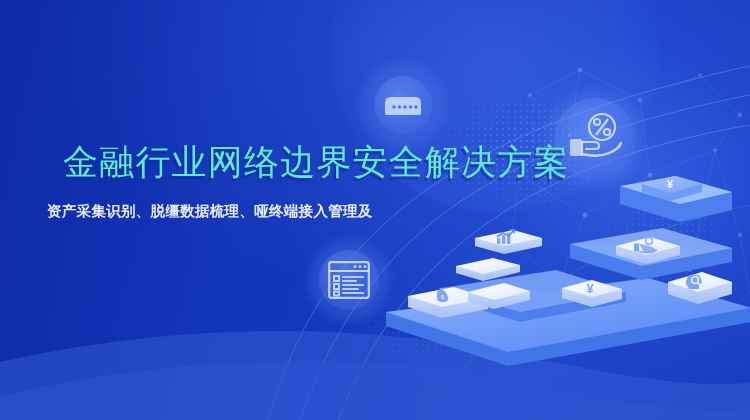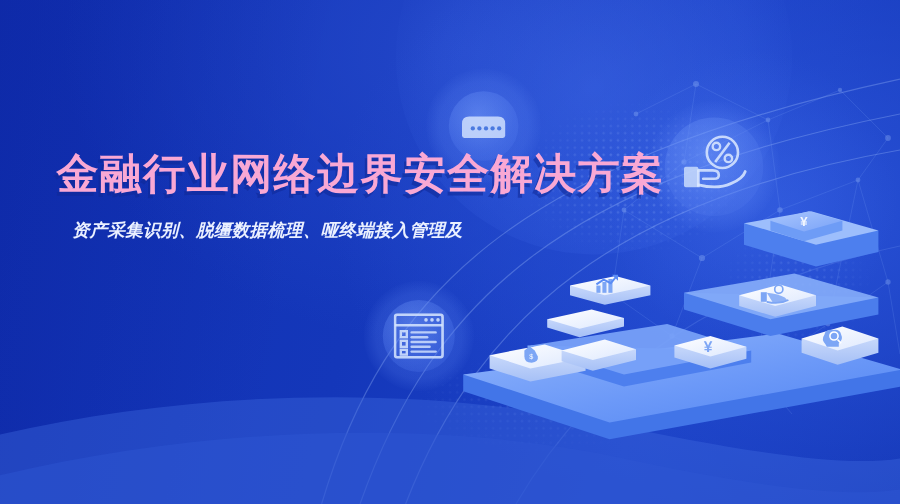--- a/index.html
+++ b/index.html
@@ -107,37 +107,36 @@
   
   .iso { position: absolute; left: 380px; top: 170px; width: 372px; height: 200px; }
 
   
   .text-block {
     position: absolute;
     left: 47px; top: 124px;
     z-index: 8;
   }
   .title {
-    margin: 0;
+    margin: 16px;
     font-size: 35px;
     line-height: 44px;
-    font-weight: bold;
-    color: #f9a8d4;
+    font-weight: normal;
+    color: #5eead4;
     letter-spacing: 1.2px;
     white-space: nowrap;
     text-shadow: -2px 3px 0 rgba(14,40,150,0.55);
   }
   .subtitle {
-    margin: 14px 0 0 13px;
+    margin: 14px 0 0 0;
     font-size: 14.5px;
     line-height: 22px;
     font-weight: bold;
     color: #eaf0ff;
     letter-spacing: .3px;
-    font-style: italic;
   }
   .subtitle div { white-space: nowrap; }
 </style>
 </head>
 <body>
 
 <div id="banner">
 
   <div class="bg-base"></div>
   <div class="bg-sheen"></div>

